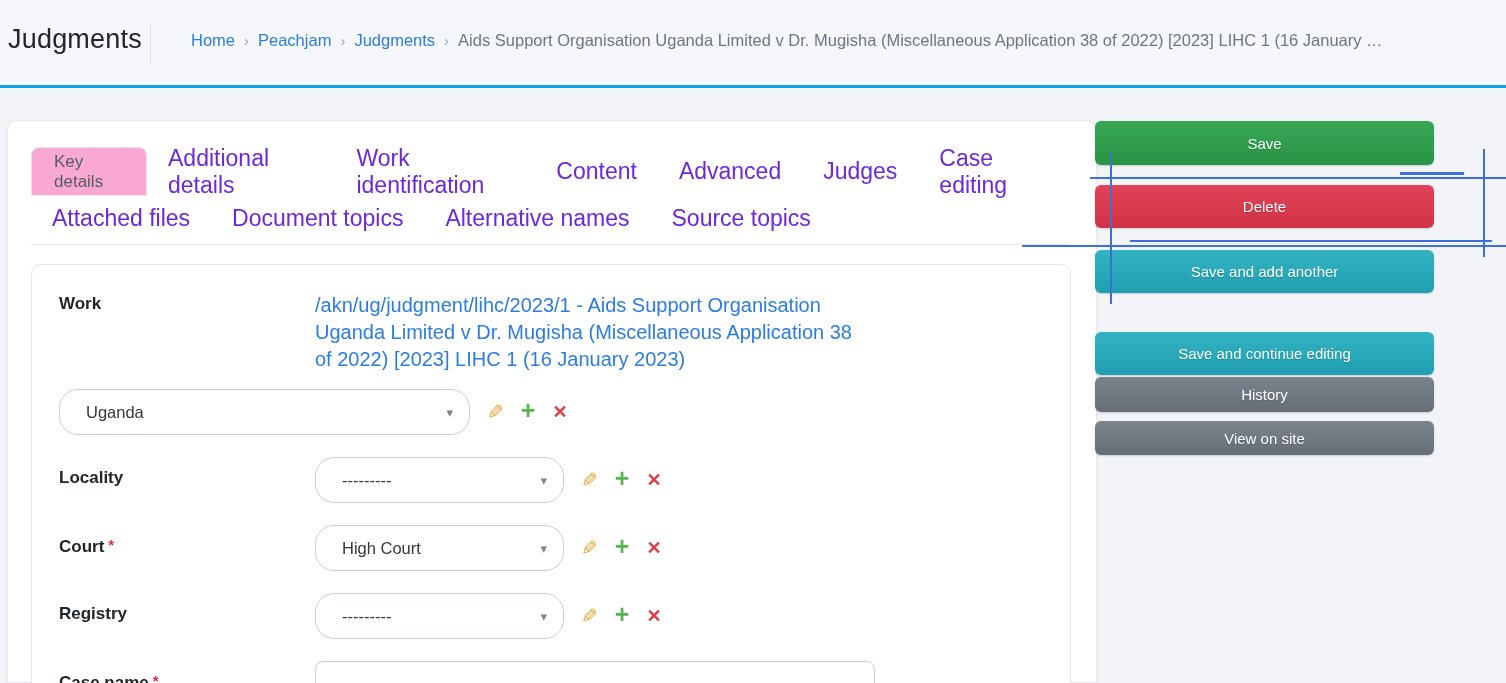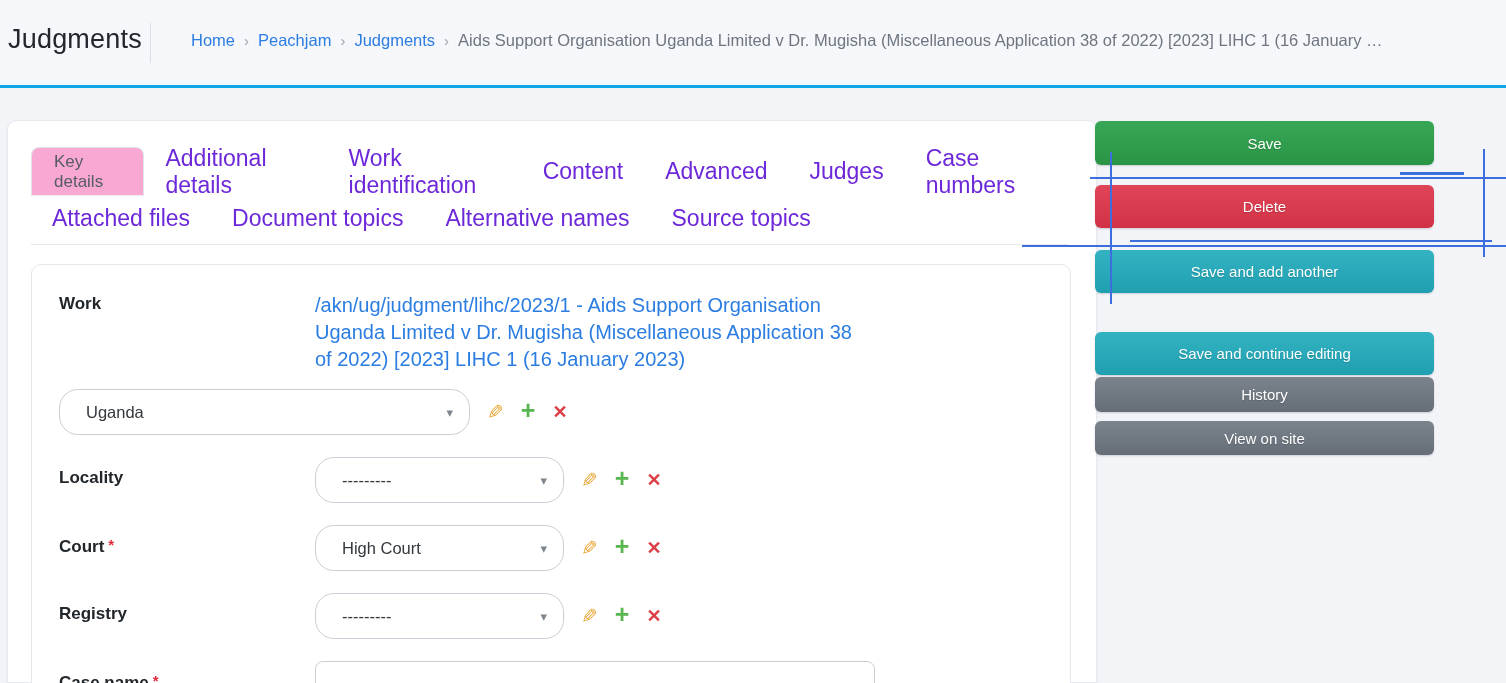--- a/index.html
+++ b/index.html
@@ -97,21 +97,21 @@
   <div class="tabs">
     <div class="tab-row tab-row1">
       <div class="tab-active">
           <span>Key details</span>
         </div>
       <a class="tab-link">Additional details</a>
       <a class="tab-link">Work identification</a>
       <a class="tab-link">Content</a>
       <a class="tab-link">Advanced</a>
       <a class="tab-link">Judges</a>
-      <a class="tab-link">Case numbers</a>
+      <a class="tab-link">Case editing</a>
     </div>
     <div class="tab-row tab-row2">
       <a class="tab-link">Attached files</a>
       <a class="tab-link">Document topics</a>
       <a class="tab-link">Alternative names</a>
       <a class="tab-link">Source topics</a>
     </div>
   </div>
 
   <div class="fieldset">

